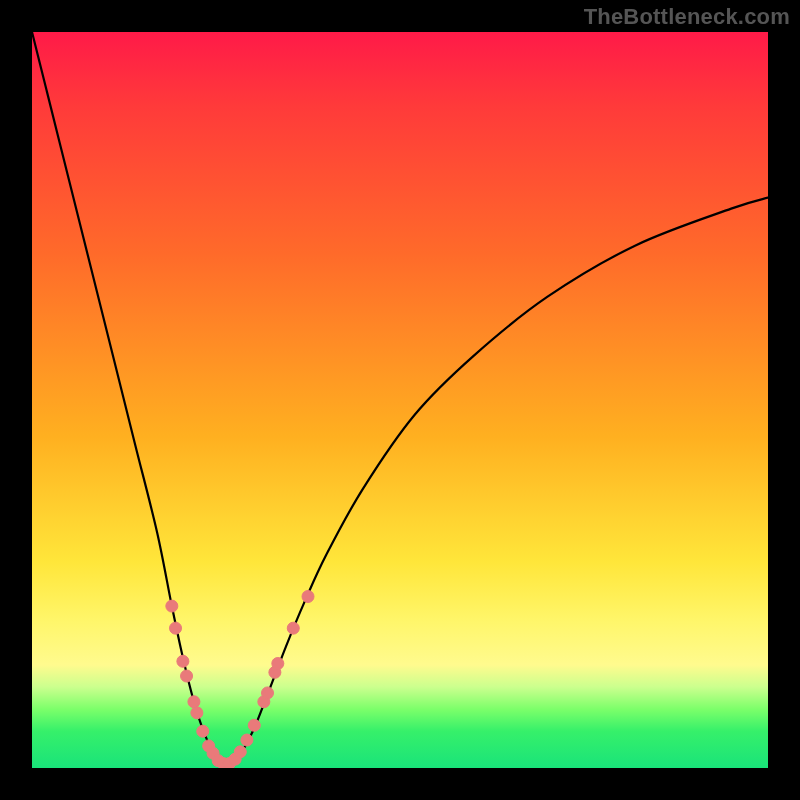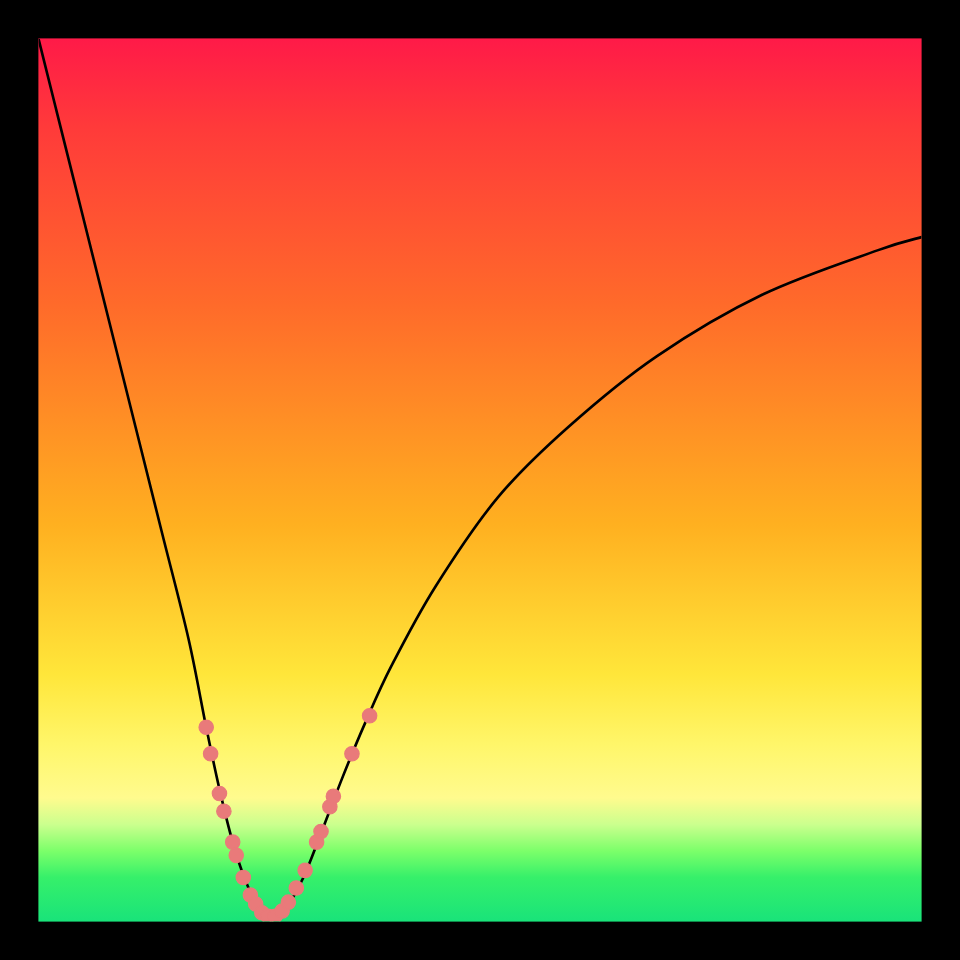--- a/index.html
+++ b/index.html
@@ -64,20 +64,21 @@
   }
   .curve circle.dot {
     fill: #e97a7a;
     stroke: #e97a7a;
   }
 </style>
 </head>
 <body>
 
 <div class="frame">
+  <div class="watermark">TheBottleneck.com</div>
 
   <div class="plot-area">
     <svg class="curve" viewBox="0 0 736 736" preserveAspectRatio="none">
       <path class="line" d="M 0.00 0.00 C 2.45 9.81, 8.59 34.35, 14.72 58.88 C 20.85 83.41, 29.44 117.76, 36.80 147.20 C 44.16 176.64, 51.52 206.08, 58.88 235.52 C 66.24 264.96, 73.60 294.40, 80.96 323.84 C 88.32 353.28, 95.68 382.72, 103.04 412.16 C 110.40 441.60, 118.99 473.49, 125.12 500.48 C 131.25 527.47, 135.55 553.23, 139.84 574.08 C 144.13 594.93, 147.20 609.65, 150.88 625.60 C 154.56 641.55, 158.24 656.88, 161.92 669.76 C 165.60 682.64, 169.28 693.68, 172.96 702.88 C 176.64 712.08, 180.32 720.05, 184.00 724.96 C 187.68 729.87, 191.36 732.32, 195.04 732.32 C 198.72 732.32, 201.79 730.48, 206.08 724.96 C 210.37 719.44, 215.89 709.63, 220.80 699.20 C 225.71 688.77, 230.00 676.51, 235.52 662.40 C 241.04 648.29, 247.79 629.89, 253.92 614.56 C 260.05 599.23, 265.57 585.73, 272.32 570.40 C 279.07 555.07, 284.59 541.57, 294.40 522.56 C 304.21 503.55, 316.48 479.63, 331.20 456.32 C 345.92 433.01, 364.32 404.80, 382.72 382.72 C 401.12 360.64, 419.52 343.47, 441.60 323.84 C 463.68 304.21, 488.21 283.36, 515.20 264.96 C 542.19 246.56, 572.85 228.16, 603.52 213.44 C 634.19 198.72, 677.12 184.61, 699.20 176.64 C 721.28 168.67, 729.87 167.44, 736.00 165.60"></path>
       <g>
           <circle class="dot" cx="139.84" cy="574.08" r="6"></circle>
           <circle class="dot" cx="143.52" cy="596.16" r="6"></circle>
           <circle class="dot" cx="150.88" cy="629.28" r="6"></circle>
           <circle class="dot" cx="154.56" cy="644.00" r="6"></circle>
           <circle class="dot" cx="161.92" cy="669.76" r="6"></circle>

